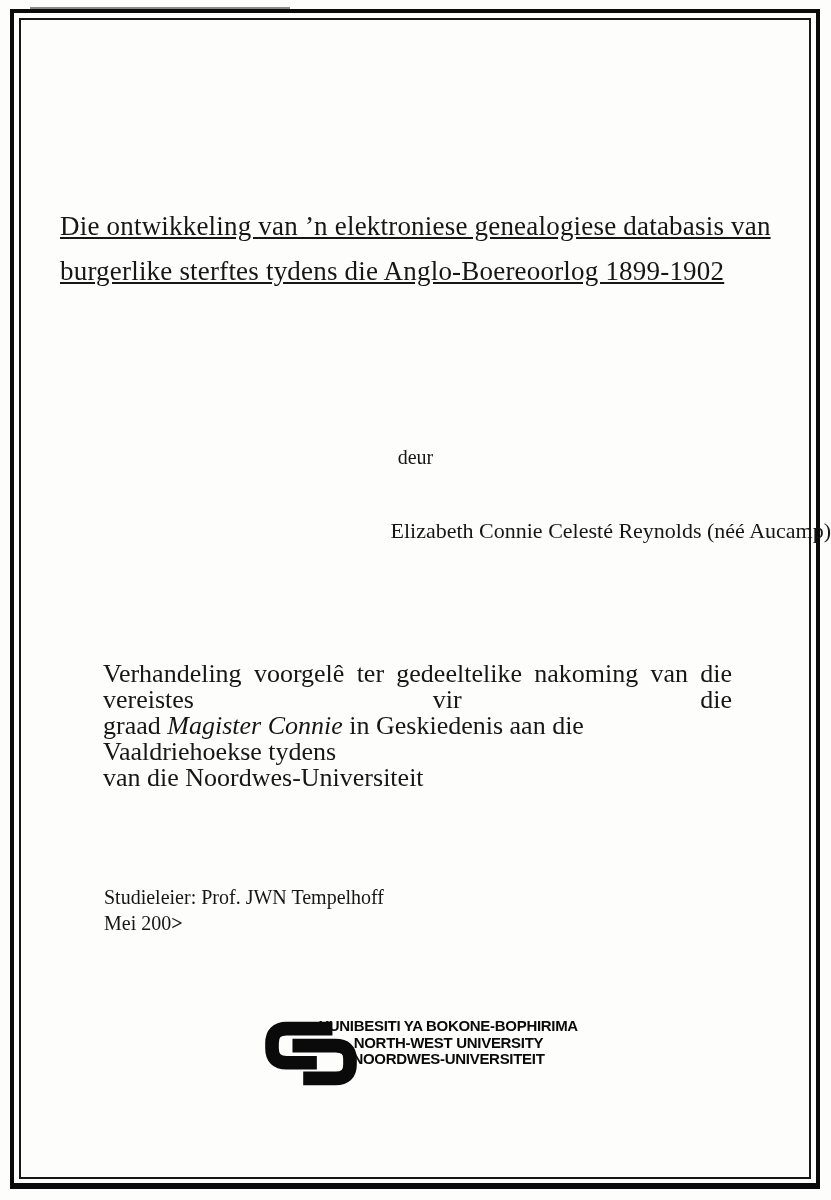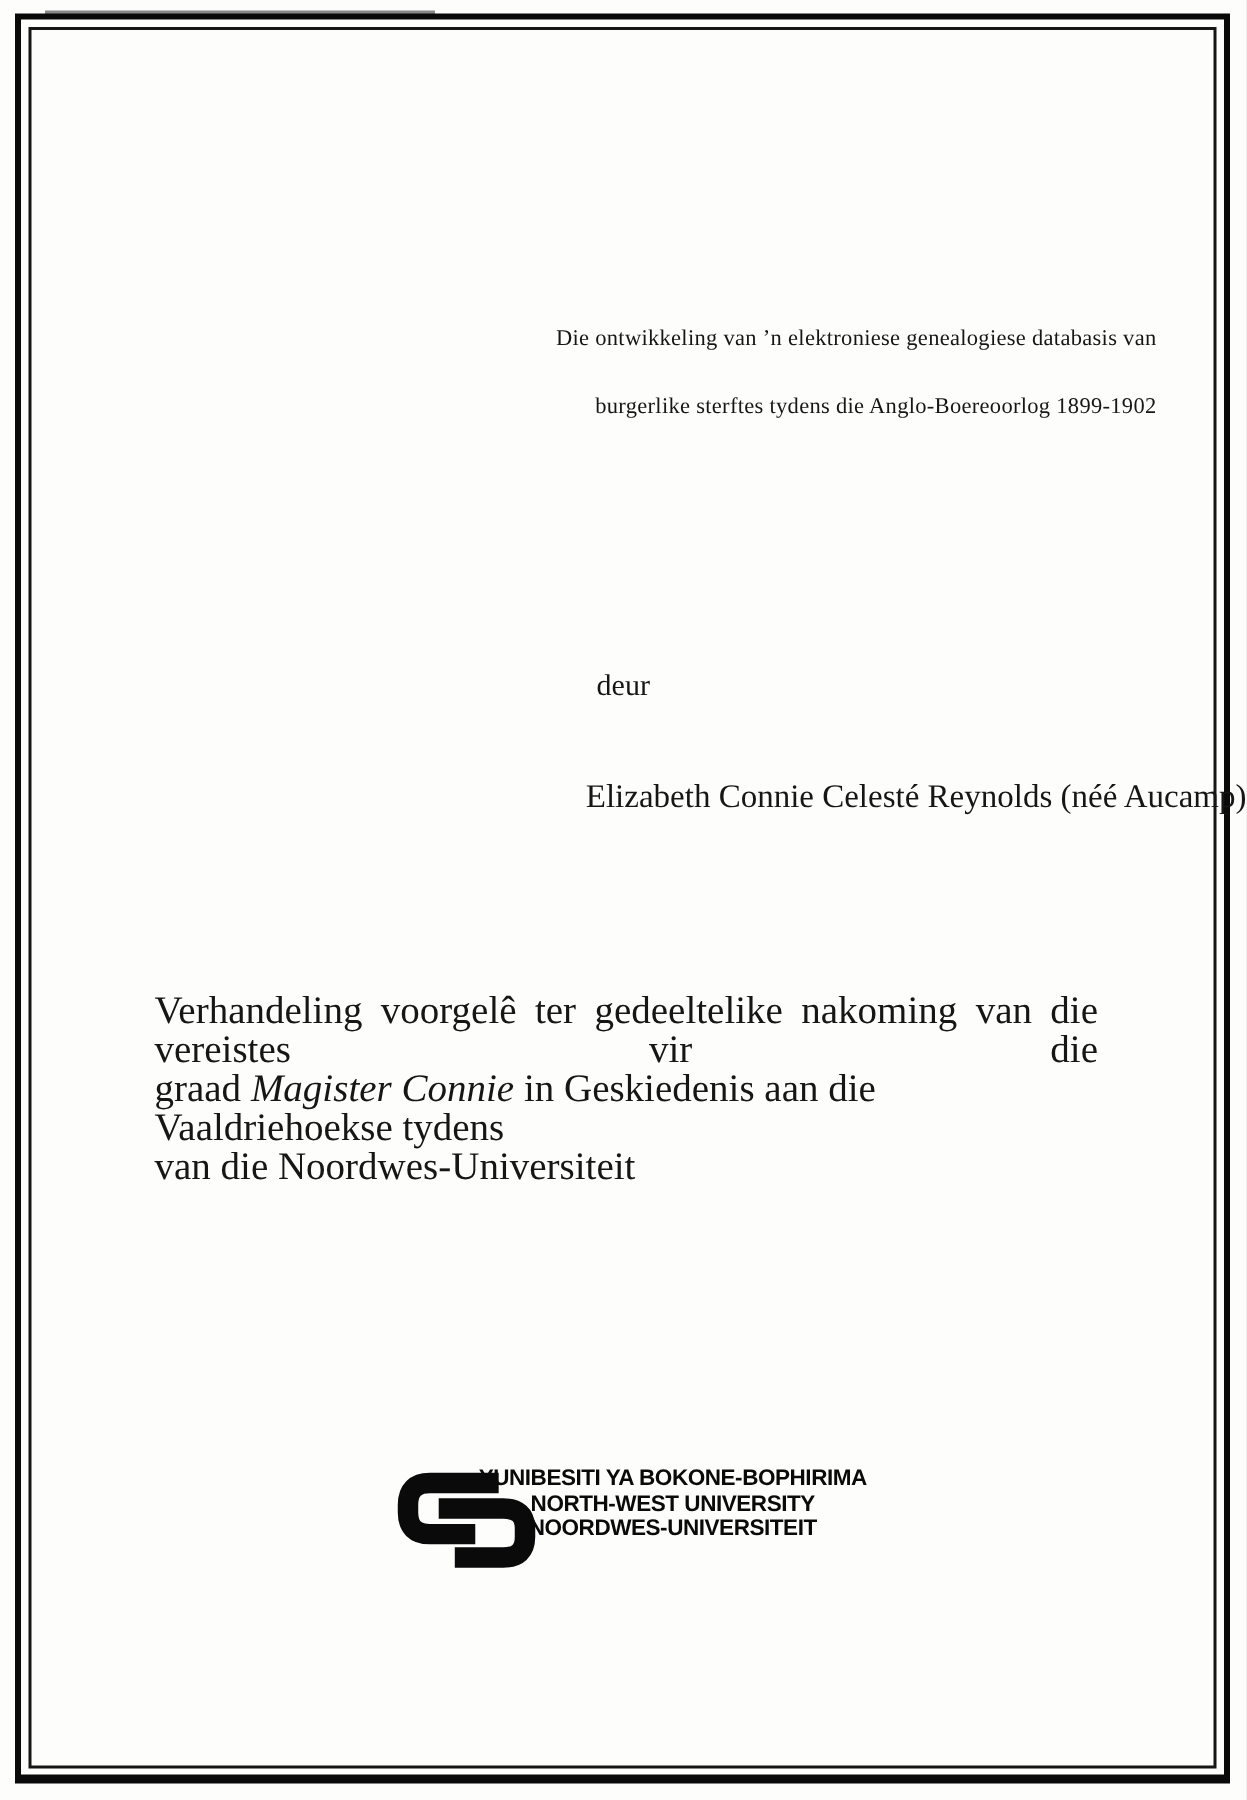--- a/index.html
+++ b/index.html
@@ -27,24 +27,25 @@
   }
   .border-inner {
     position: absolute;
     left: 19px; top: 18px; right: 20px; bottom: 21px;
     border: 2px solid #161616;
     pointer-events: none;
   }
   .thesis-title {
     position: absolute;
     left: 60px; right: 60px; top: 204px;
-    text-align: right;
-    font-size: 15px;
+    text-align: left;
+    font-size: 27px;
     line-height: 45px;
     letter-spacing: 0.2px;
+    text-decoration: underline;
   }
   .byline {
     position: absolute;
     left: 0; right: 0; top: 434px;
     text-align: center;
     font-size: 20px;
     margin-top: 12px;
   }
   .author-name {
     position: absolute;
@@ -65,21 +66,21 @@
   }
   .supervisor-block {
     position: absolute;
     left: 104px; top: 884px;
     font-size: 20px;
     line-height: 26px;
   }
   .date-glyph-wrap { white-space: pre; }
   .logo {
     position: absolute;
-    left: 256px; top: 972px;
+    left: 256px; top: 1012px;
     width: 330px;
     height: 80px;
   }
   .logo-mark {
     position: absolute;
     left: 0; top: 2px;
   }
   .logo-text {
     position: absolute;
     left: 60px; top: 6px;
@@ -120,20 +121,24 @@
   <div class="byline">deur</div>
 
   <div class="author-name">Elizabeth Connie Celesté Reynolds (néé Aucamp)</div>
 
   <div class="degree-statement">
     <div class="justified">Verhandeling voorgelê ter gedeeltelike nakoming van die vereistes vir die</div>
     <div><span>graad </span><i>Magister Connie</i><span> in Geskiedenis aan die Vaaldriehoekse tydens</span></div>
     <div>van die Noordwes-Universiteit</div>
   </div>
 
+  <div class="supervisor-block">
+    <div>Studieleier: Prof. JWN Tempelhoff</div>
+    <div class="date-glyph-wrap"><span>Mei 200</span><span style="font-weight:bold;">&gt;</span></div>
+  </div>
 
   <div class="logo">
     <svg class="logo-mark" width="110" height="78" viewBox="0 0 110 80" xmlns="http://www.w3.org/2000/svg" aria-hidden="true">
       <path d="M 77,15 L 30,15 Q 15,15 15,30 L 15,35 Q 15,50 30,50 L 61,50" fill="none" stroke="#0a0a0a" stroke-width="14" stroke-linejoin="round" stroke-linecap="butt"></path>
       <path d="M 36,32.5 L 80,32.5 Q 95,32.5 95,46 L 95,52 Q 95,66 80,66 L 47,66" fill="none" stroke="#0a0a0a" stroke-width="14" stroke-linejoin="round" stroke-linecap="butt"></path>
     </svg>
     <div class="logo-text">
       <div>YUNIBESITI YA BOKONE-BOPHIRIMA</div>
       <div>NORTH-WEST UNIVERSITY</div>
       <div>NOORDWES-UNIVERSITEIT</div>

